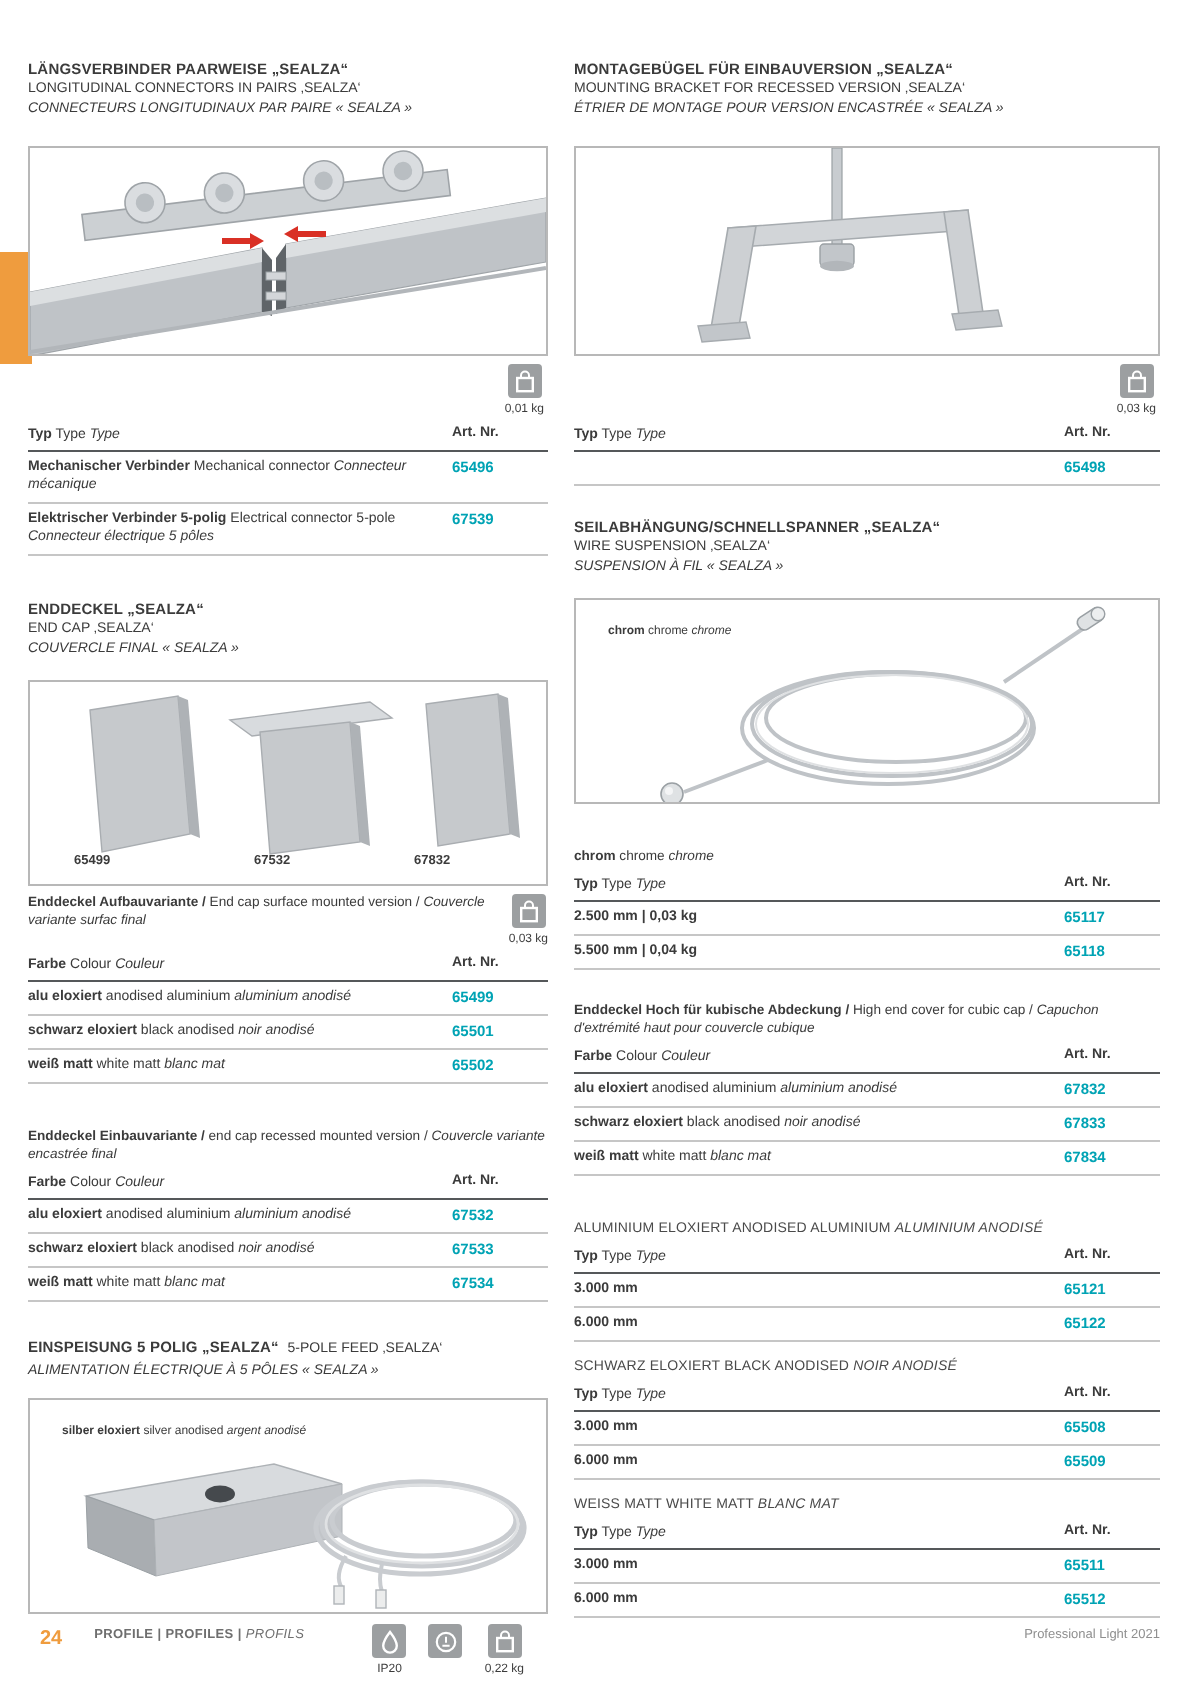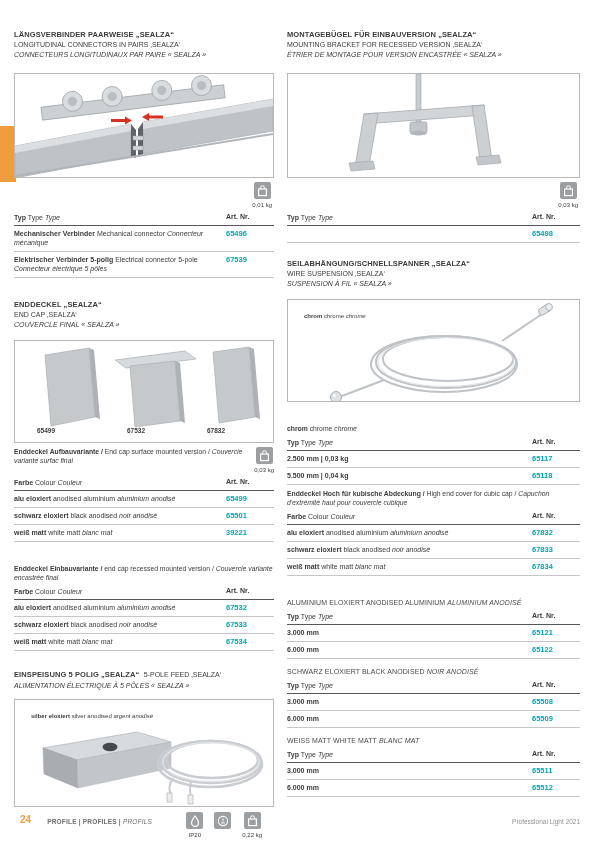--- a/index.html
+++ b/index.html
@@ -30,26 +30,26 @@
   .en{font-weight:normal;font-style:normal;}
   .fr{font-style:italic;font-weight:normal;}
   .bold-type{font-weight:bold;}
   .cap{font-size:6.8px;line-height:9px;margin-bottom:3px;}
   .cap-weight{display:flex;align-items:flex-start;margin:4px 0 2px;}
   .cap-weight .cap{flex:1;margin-bottom:0;}
   .cap-up{font-size:7px;line-height:9px;margin-bottom:3px;color:#4a4a4a;letter-spacing:.1px;}
   .cap-label{position:absolute;bottom:8px;font-size:6.5px;font-weight:bold;}
   .inbox-cap{position:absolute;top:12px;left:16px;font-size:6px;line-height:8px;}
   .icons-row{display:flex;justify-content:flex-end;margin-top:5px;padding-right:12px;}
-  .footer{position:absolute;left:0;right:0;top:814px;display:flex;align-items:flex-end;}
+  .footer{position:absolute;left:0;right:0;top:814px;display:flex;align-items:flex-start;}
   .page-num{color:#EF9C3E;font-weight:bold;font-size:10px;margin-left:20px;}
   .footer-section{margin-left:16px;font-size:6.5px;font-weight:bold;color:#6e6e6e;letter-spacing:.2px;}
   .edition{margin-left:auto;margin-right:20px;font-size:6.5px;color:#8f8f8f;}
   .mb2{margin-bottom:2px;} .mb8{margin-bottom:8px;} .mb10{margin-bottom:22px;}
-  .mb12{margin-bottom:12px;} .mb16{margin-bottom:4px;} .mb22{margin-bottom:22px;} .mb38{margin-bottom:16px;}
+  .mb12{margin-bottom:12px;} .mb16{margin-bottom:16px;} .mb22{margin-bottom:22px;} .mb38{margin-bottom:16px;}
   svg{display:block;}
 </style>
 </head>
 <body>
 
 <div class="tab"></div>
 
 <div class="col col-left">
 
   <div>
@@ -185,21 +185,21 @@
           <span class="fr">noir anodisé</span>
         </div>
         <div class="cell-art art">65501</div>
       </div>
       <div class="tbl-row">
         <div class="cell-type">
           <span class="de">weiß matt</span>
           <span class="en">white matt</span>
           <span class="fr">blanc mat</span>
         </div>
-        <div class="cell-art art">39221</div>
+        <div class="cell-art art">65502</div>
       </div>
     </div>
     <div class="cap">
       <span class="de">Enddeckel Einbauvariante /</span>
       <span class="en">end cap recessed mounted version /</span>
       <span class="fr">Couvercle variante encastrée final</span>
     </div>
     <div class="tbl mb12">
       <div class="tbl-head">
         <div class="cell-type">

